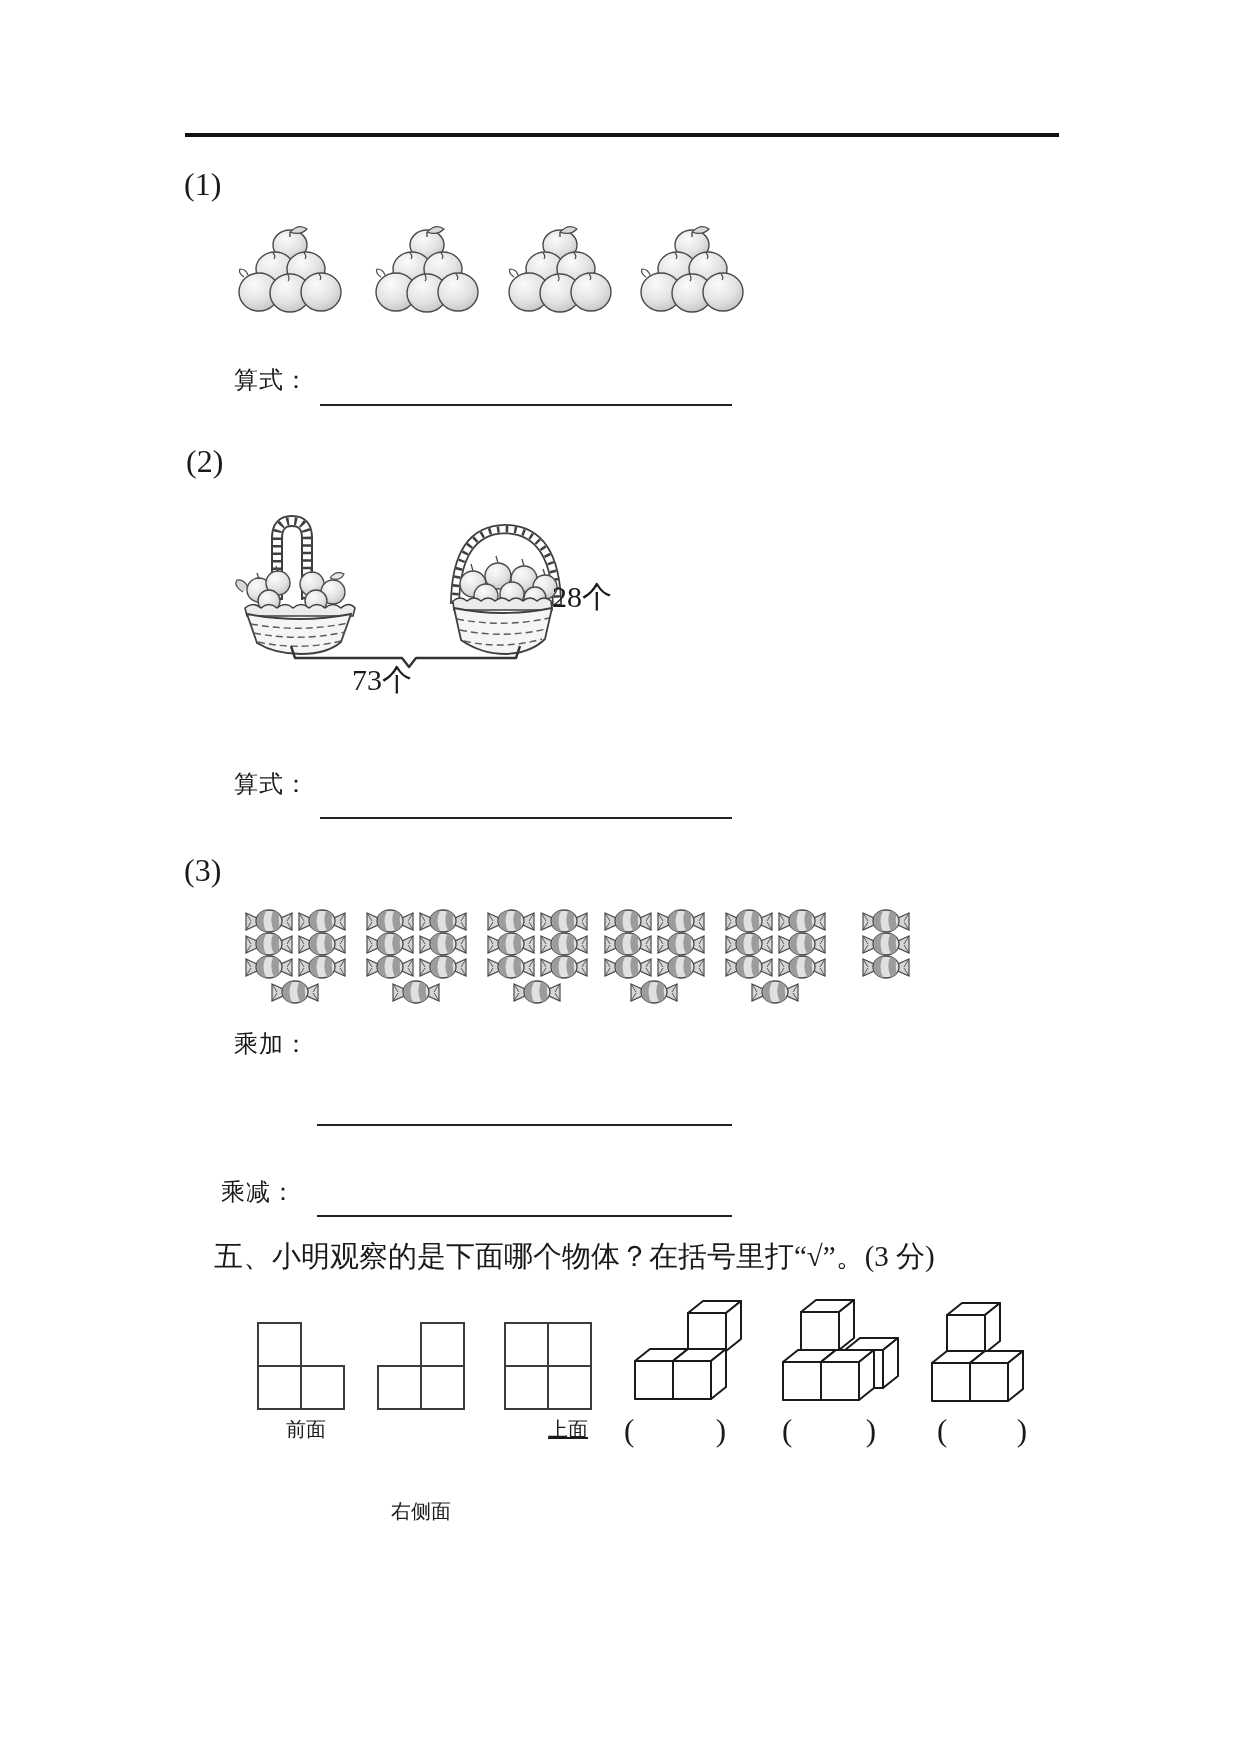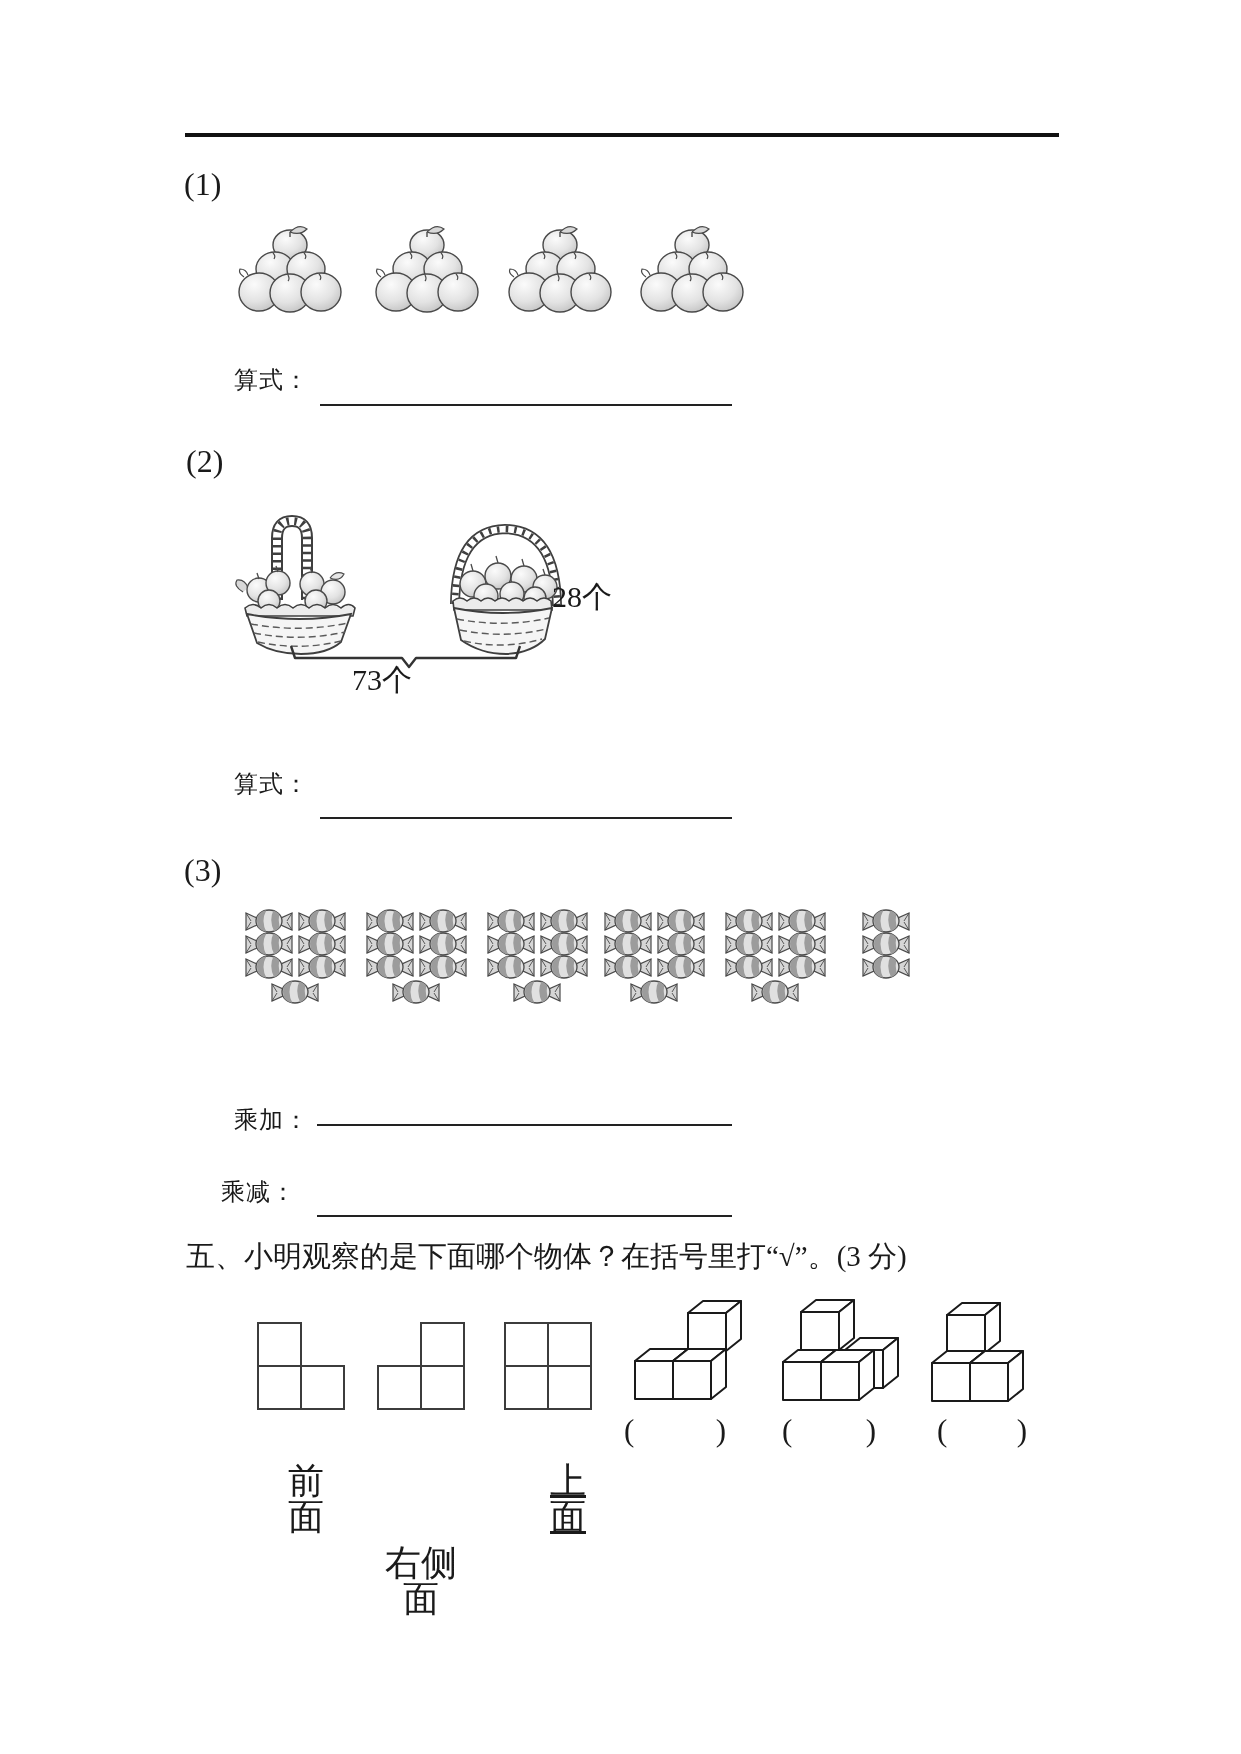--- a/index.html
+++ b/index.html
@@ -5,22 +5,22 @@
   html,body{margin:0;padding:0;background:#ffffff;}
   #page{
     position:relative;width:1241px;height:1754px;background:#ffffff;
     font-family:"Liberation Serif","DejaVu Serif",serif;color:#1a1a1a;overflow:hidden;
   }
   .abs{position:absolute;}
   .numlabel{font-size:32px;line-height:1;}
   .prompt{font-size:24px;line-height:1;letter-spacing:1px;}
   .blank{border-bottom:2px solid #222;height:30px;}
   .cnt{font-size:30px;line-height:1;text-align:center;}
-  .heading{font-size:29px;line-height:1.15;white-space:nowrap;}
-  .viewlabel{font-size:36px;line-height:1;text-align:center;margin-top:44px;}
+  .heading{font-size:29px;line-height:1.15;white-space:nowrap;margin-left:28px;}
+  .viewlabel{font-size:20px;line-height:1;text-align:center;}
   .parenpair{display:flex;justify-content:space-between;font-size:31px;line-height:1;}
   .toprule{background:#111;height:4px;}
   svg{display:block;}
 </style>
 </head>
 <body>
 
 <div id="page">
 
   <svg class="abs" style="width:0;height:0" aria-hidden="true">
@@ -153,21 +153,21 @@
     <use href="#cgroup" x="13" y="6"></use>
     <use href="#cgroup" x="134" y="6"></use>
     <use href="#cgroup" x="255" y="6"></use>
     <use href="#cgroup" x="372" y="6"></use>
     <use href="#cgroup" x="493" y="6"></use>
     <use href="#candy" x="630" y="6"></use>
     <use href="#candy" x="630" y="29"></use>
     <use href="#candy" x="630" y="52"></use>
   </svg>
 
-  <div class="abs prompt" style="left:234px;top:1108px;">乘加：</div>
+  <div class="abs prompt" style="left:234px;top:1032px;">乘加：</div>
   <div class="abs blank" style="left:317px;top:1094px;width:415px;"></div>
 
   <div class="abs prompt" style="left:221px;top:1180px;">乘减：</div>
   <div class="abs blank" style="left:317px;top:1185px;width:415px;"></div>
 
   <div class="abs heading" style="left:186px;top:1240px;">五、小明观察的是下面哪个物体？在括号里打“√”。(3 分)</div>
 
   <svg class="abs" style="left:256px;top:1321px;" width="90" height="90" viewBox="0 0 90 90">
     <g fill="#ffffff" stroke="#3c3c3c" stroke-width="2">
       <rect x="2" y="2" width="43" height="43"></rect>

